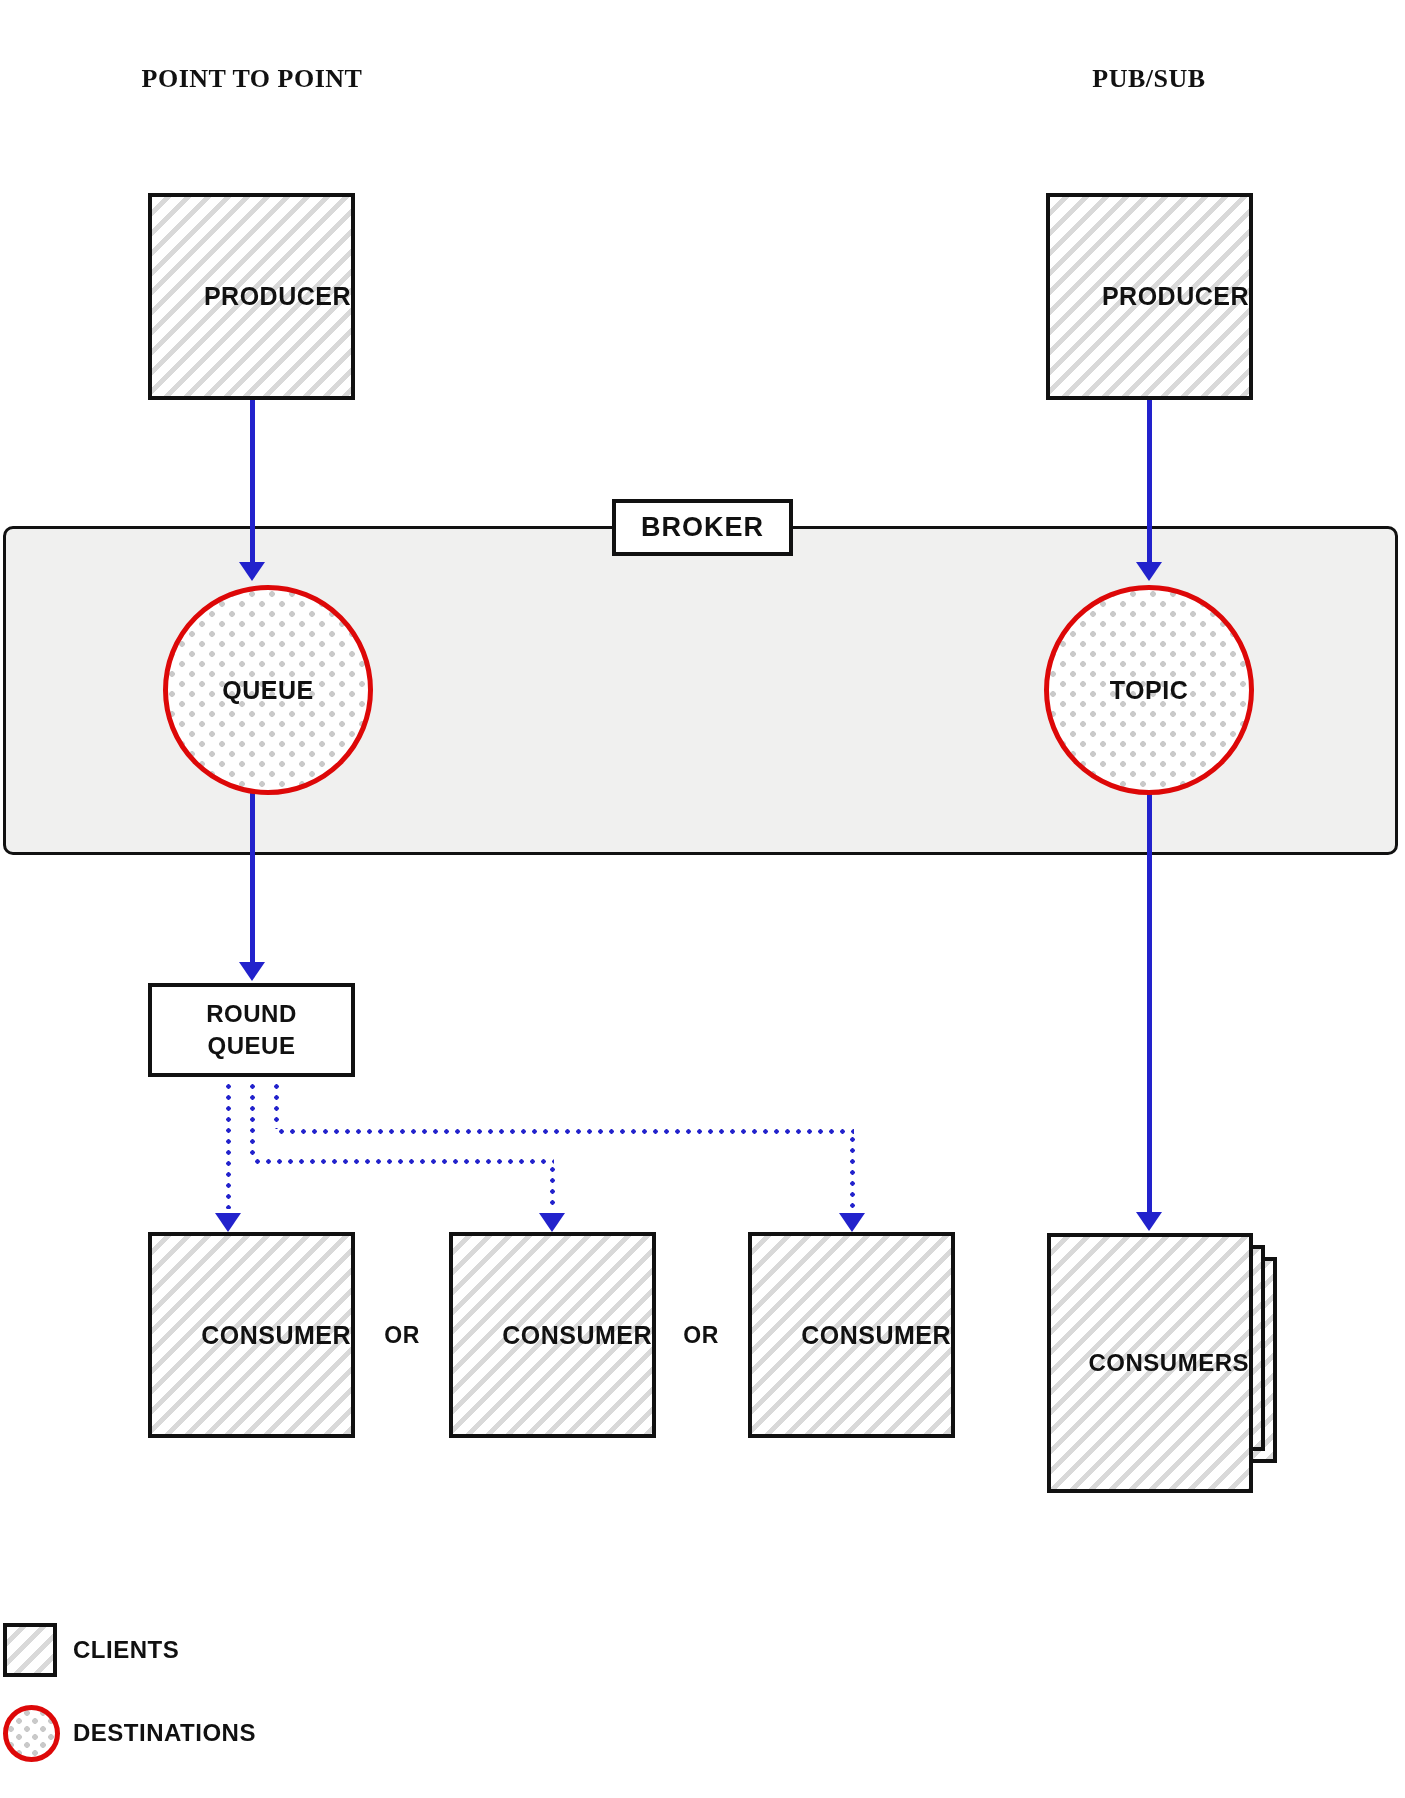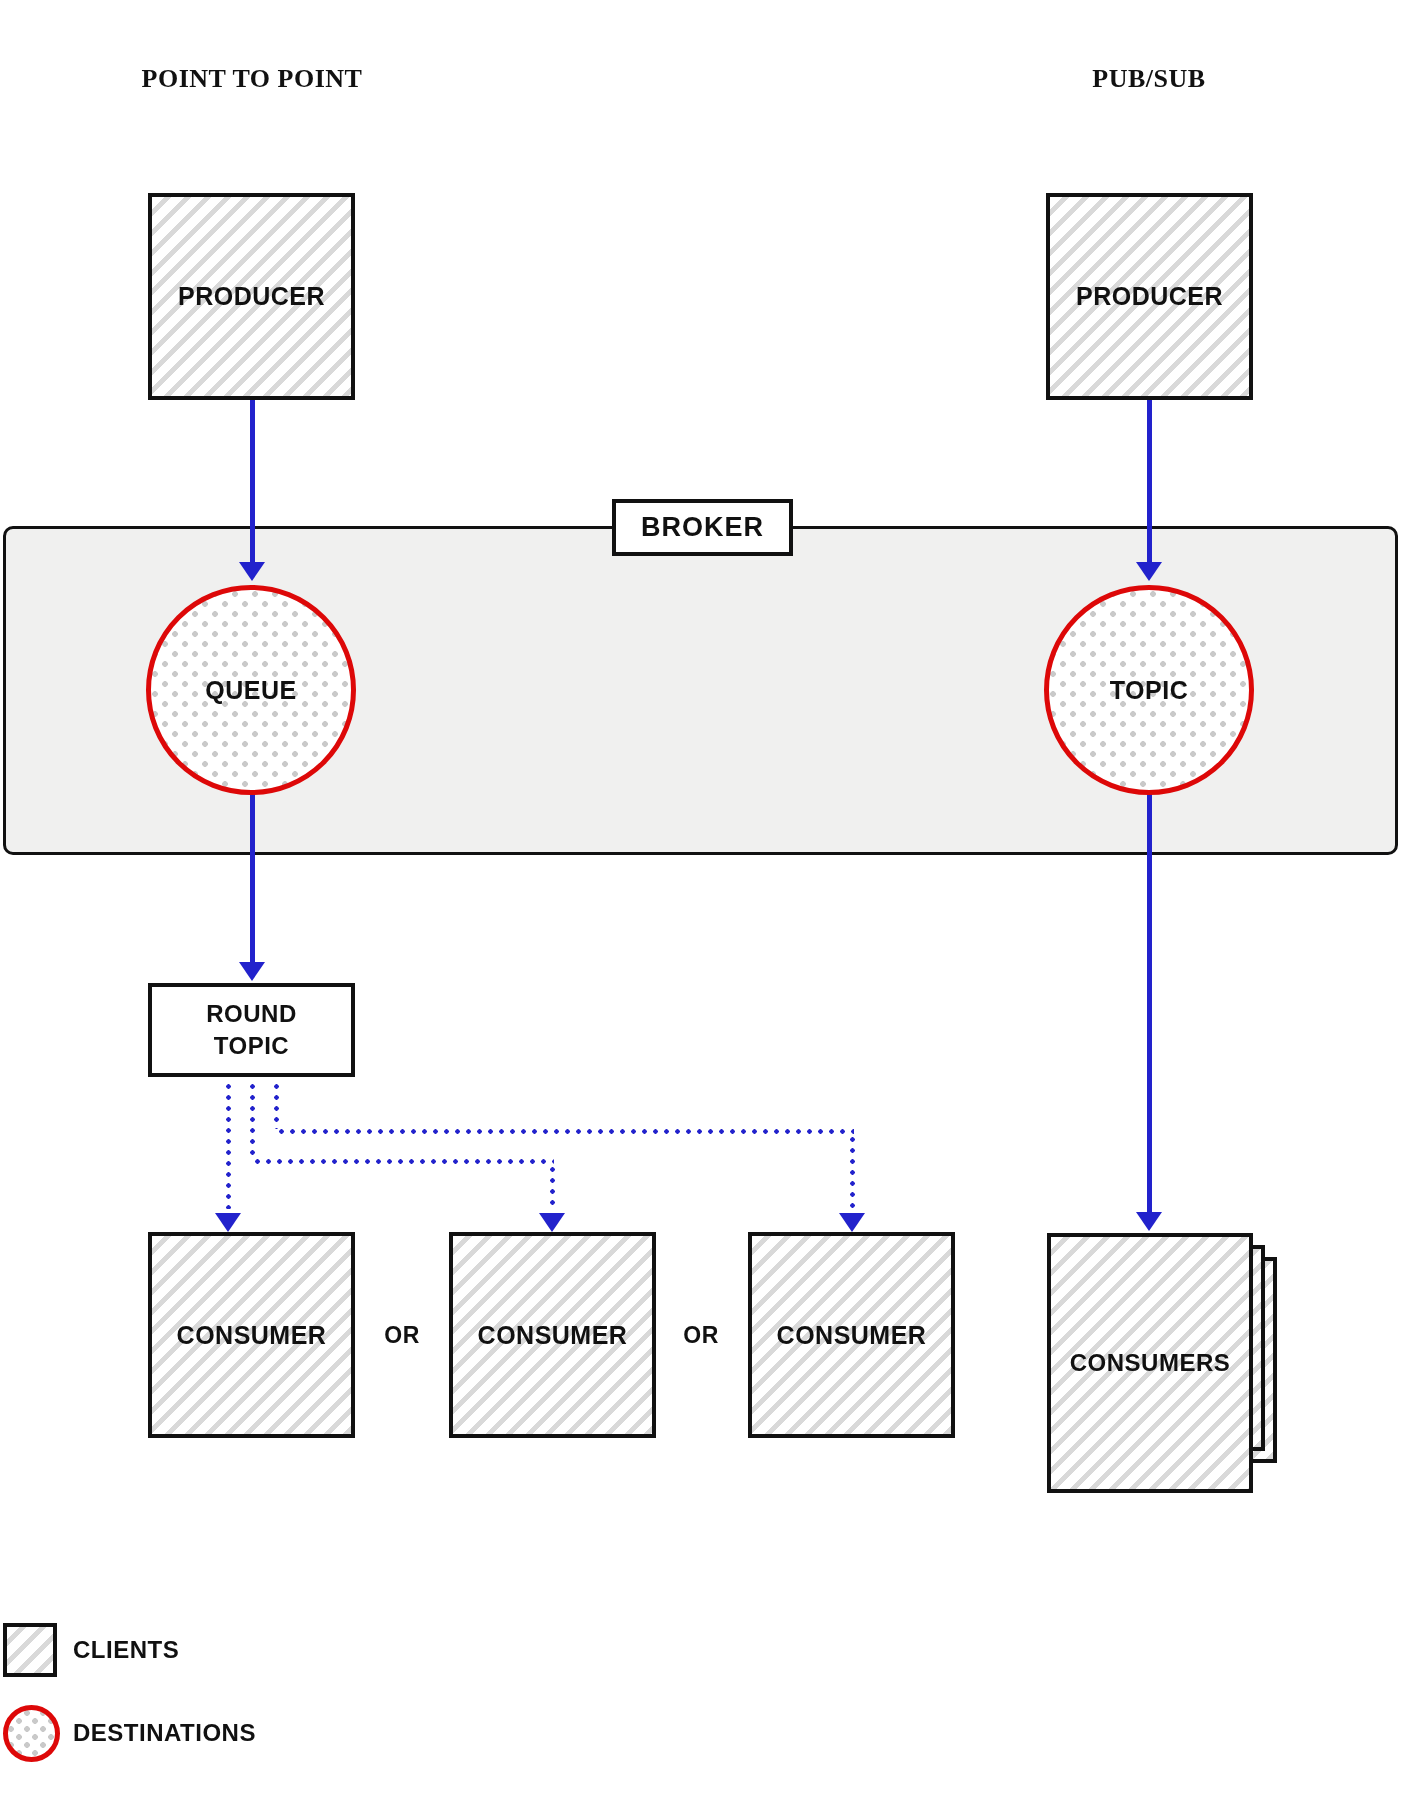--- a/index.html
+++ b/index.html
@@ -15,21 +15,21 @@
   .canvas{position:relative;width:1405px;height:1798px;background:#fff;overflow:hidden;}
 
   .sec-title{position:absolute;transform:translateX(-50%);font-size:26px;font-weight:bold;letter-spacing:.5px;white-space:nowrap;font-family:Liberation Serif, serif;}
 
   .hatch{background-color:#fff;background-image:repeating-linear-gradient(135deg,#ffffff 0px,#ffffff 9px,var(--hatch) 9px,var(--hatch) 14px);}
   .dots{background-color:#fff;
         background-image:radial-gradient(circle,var(--dot) 2.6px,transparent 3.1px),
                          radial-gradient(circle,var(--dot) 2.6px,transparent 3.1px);
         background-size:20px 20px,20px 20px;background-position:4px 4px,14px 14px;}
 
-  .box{position:absolute;border:4px solid var(--ink);display:flex;align-items:center;justify-content:center;}
+  .box{position:absolute;border:4px solid var(--ink);display:flex;align-items:center;justify-content:flex-end;}
   .box-label{font-size:25px;font-weight:bold;letter-spacing:.5px;text-align:center;}
 
   .band{position:absolute;left:3px;top:526px;width:1395px;height:329px;background:var(--band);
         border:3px solid var(--ink);border-radius:10px;}
 
   .broker-box{position:absolute;left:612px;top:499px;width:181px;height:57px;background:#fff;
         border:4px solid var(--ink);display:flex;align-items:center;justify-content:center;}
   .broker-box .box-label{font-size:27px;letter-spacing:1px;}
 
   .circle{position:absolute;width:210px;height:210px;border-radius:50%;border:5px solid var(--red);
@@ -80,29 +80,29 @@
     <span class="box-label">PRODUCER</span>
   </div>
   <div class="box hatch" style="left:1046px;top:193px;width:207px;height:207px;">
     <span class="box-label">PRODUCER</span>
   </div>
 
   <div class="broker-box">
     <span class="box-label">BROKER</span>
   </div>
 
-  <div class="circle dots" style="left:146px;top:585px;">
+  <div class="circle dots" style="left:163px;top:585px;">
     <span class="box-label">QUEUE</span>
   </div>
   <div class="circle dots" style="left:1044px;top:585px;">
     <span class="box-label">TOPIC</span>
   </div>
 
   <div class="rr-box">
-    <span class="box-label">ROUND TOPIC</span>
+    <span class="box-label">ROUND QUEUE</span>
   </div>
 
   <div class="vdot" style="left:226px;top:1081px;height:128px;"></div>
   <div class="ahead" style="left:215px;top:1213px;"></div>
 
   <div class="vdot" style="left:250px;top:1081px;height:78px;"></div>
   <div class="hdot" style="left:252px;top:1159px;width:302px;"></div>
   <div class="vdot" style="left:550px;top:1164px;height:47px;"></div>
   <div class="ahead" style="left:539px;top:1213px;"></div>
 

